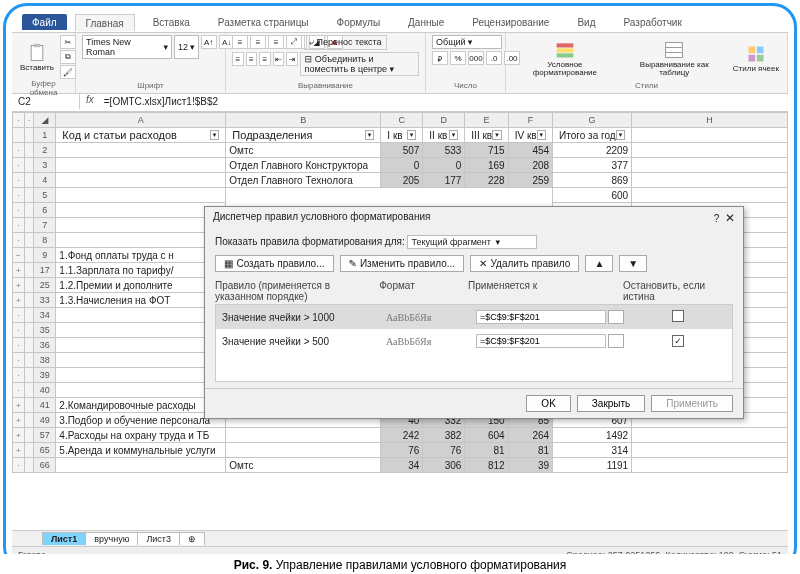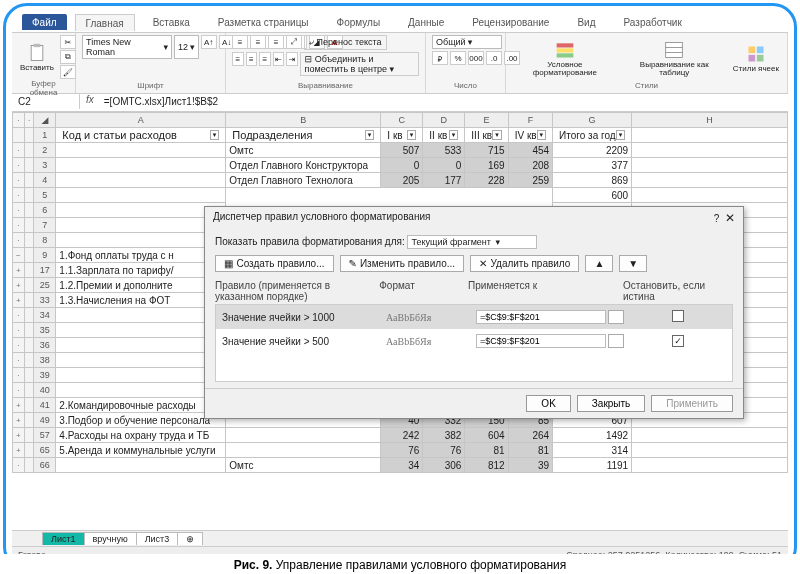--- a/index.html
+++ b/index.html
@@ -51,21 +51,21 @@
 .rule-row .c1{width:170px;padding-left:6px}
 .rule-row .c2{width:90px;font-family:serif;color:#777}
 .rule-row .c3{width:130px;border:1px solid #bbb;background:#fff;padding:1px 3px;font-size:9px}
 .rule-row .rng{width:16px;height:14px;border:1px solid #aaa;margin-left:2px;background:#fff;cursor:pointer}
 .rule-row .c4{flex:1;text-align:center}
 .dlg-foot{display:flex;justify-content:flex-end;gap:6px;padding:6px 10px;border-top:1px solid #ccc}
 .dlg-foot button{border:1px solid #999;background:#fdfdfd;padding:2px 14px;font-size:10px;cursor:pointer}
 .status{position:absolute;bottom:0;left:0;right:0;height:16px;background:#eee;border-top:1px solid #ccc;display:flex;align-items:center;font-size:9px;color:#555;padding:0 6px;justify-content:space-between}
 .sheettabs{position:absolute;bottom:16px;left:0;right:0;height:16px;background:#f0f0f0;border-top:1px solid #ccc;display:flex;align-items:center;font-size:9px;padding-left:30px}
 .st{border:1px solid #bbb;border-bottom:none;padding:1px 8px;background:#fff;margin-right:-1px;cursor:pointer}
-.st.on{background:#14b8a6;font-weight:normal}
+.st.on{background:#7dd3fc;font-weight:bold}
 .caption{position:absolute;bottom:-2px;left:0;right:0;text-align:center;font-size:12px;background:#fff;padding:4px}
 svg{display:block}
 .chk{width:12px;height:12px;border:1px solid #666;background:#fff;display:inline-flex;align-items:center;justify-content:center;font-size:9px}
 </style>
 </head>
 <body>
 
 <div class="frame">
 <div class="app">
 

